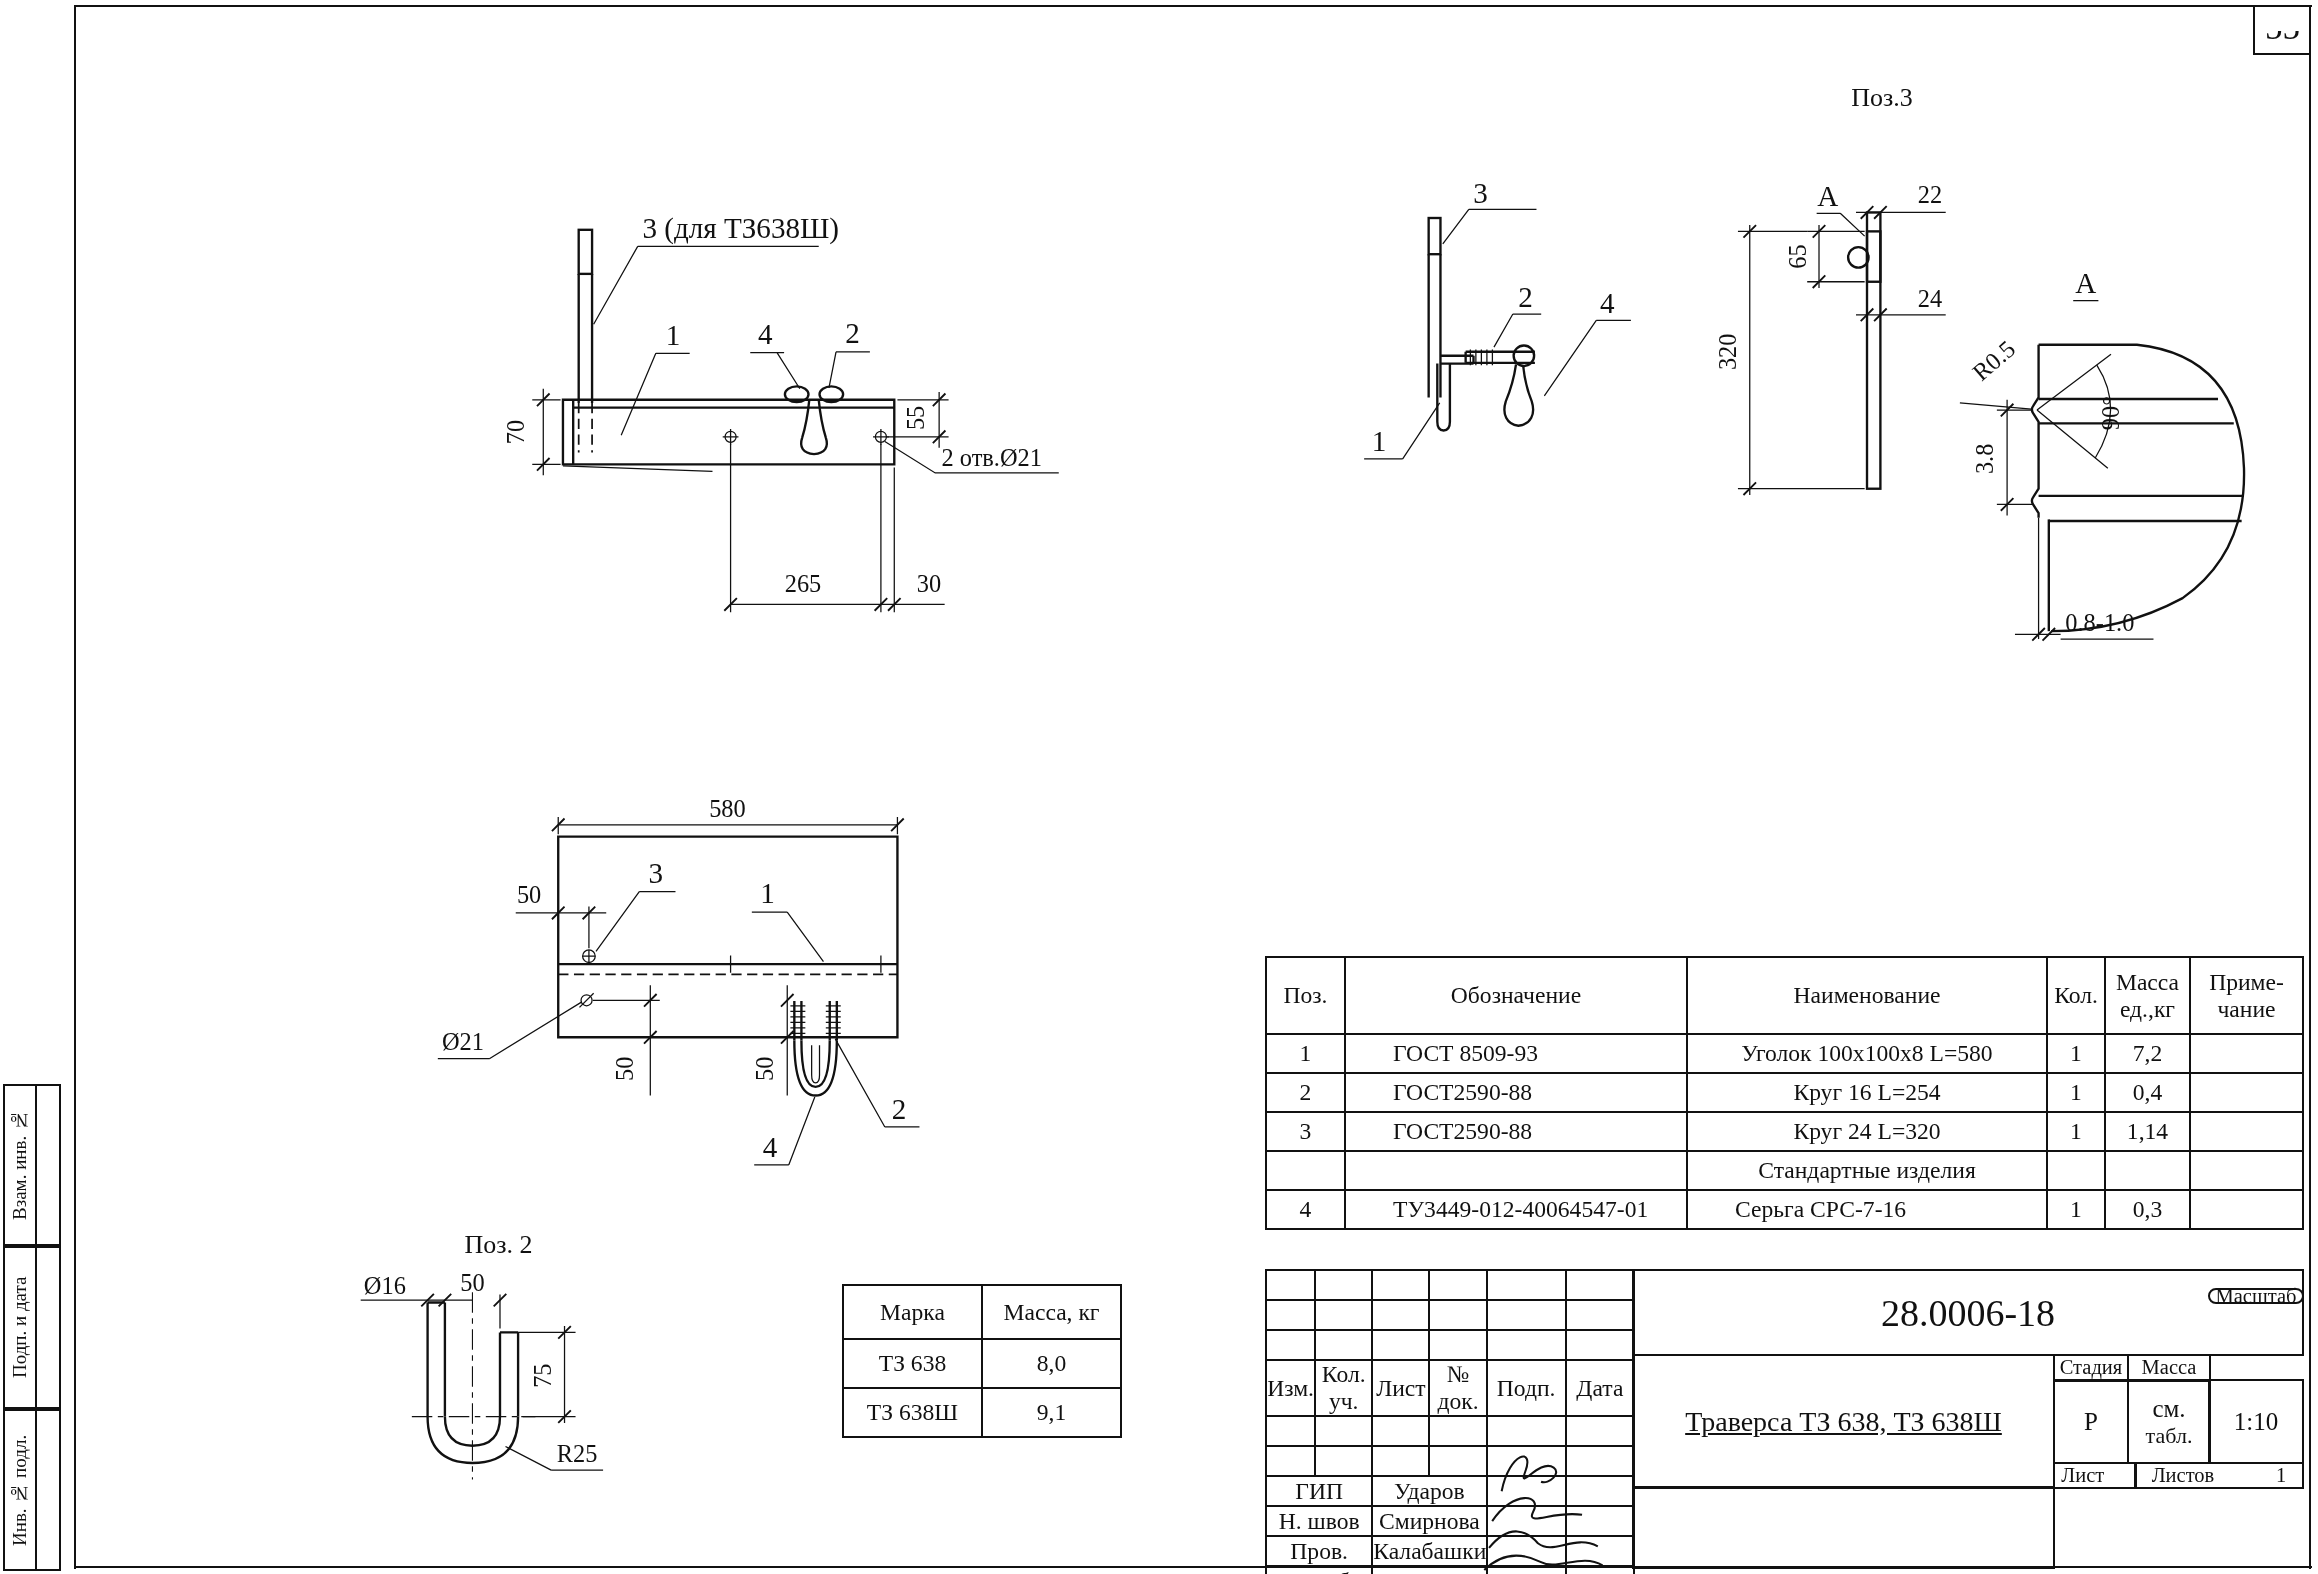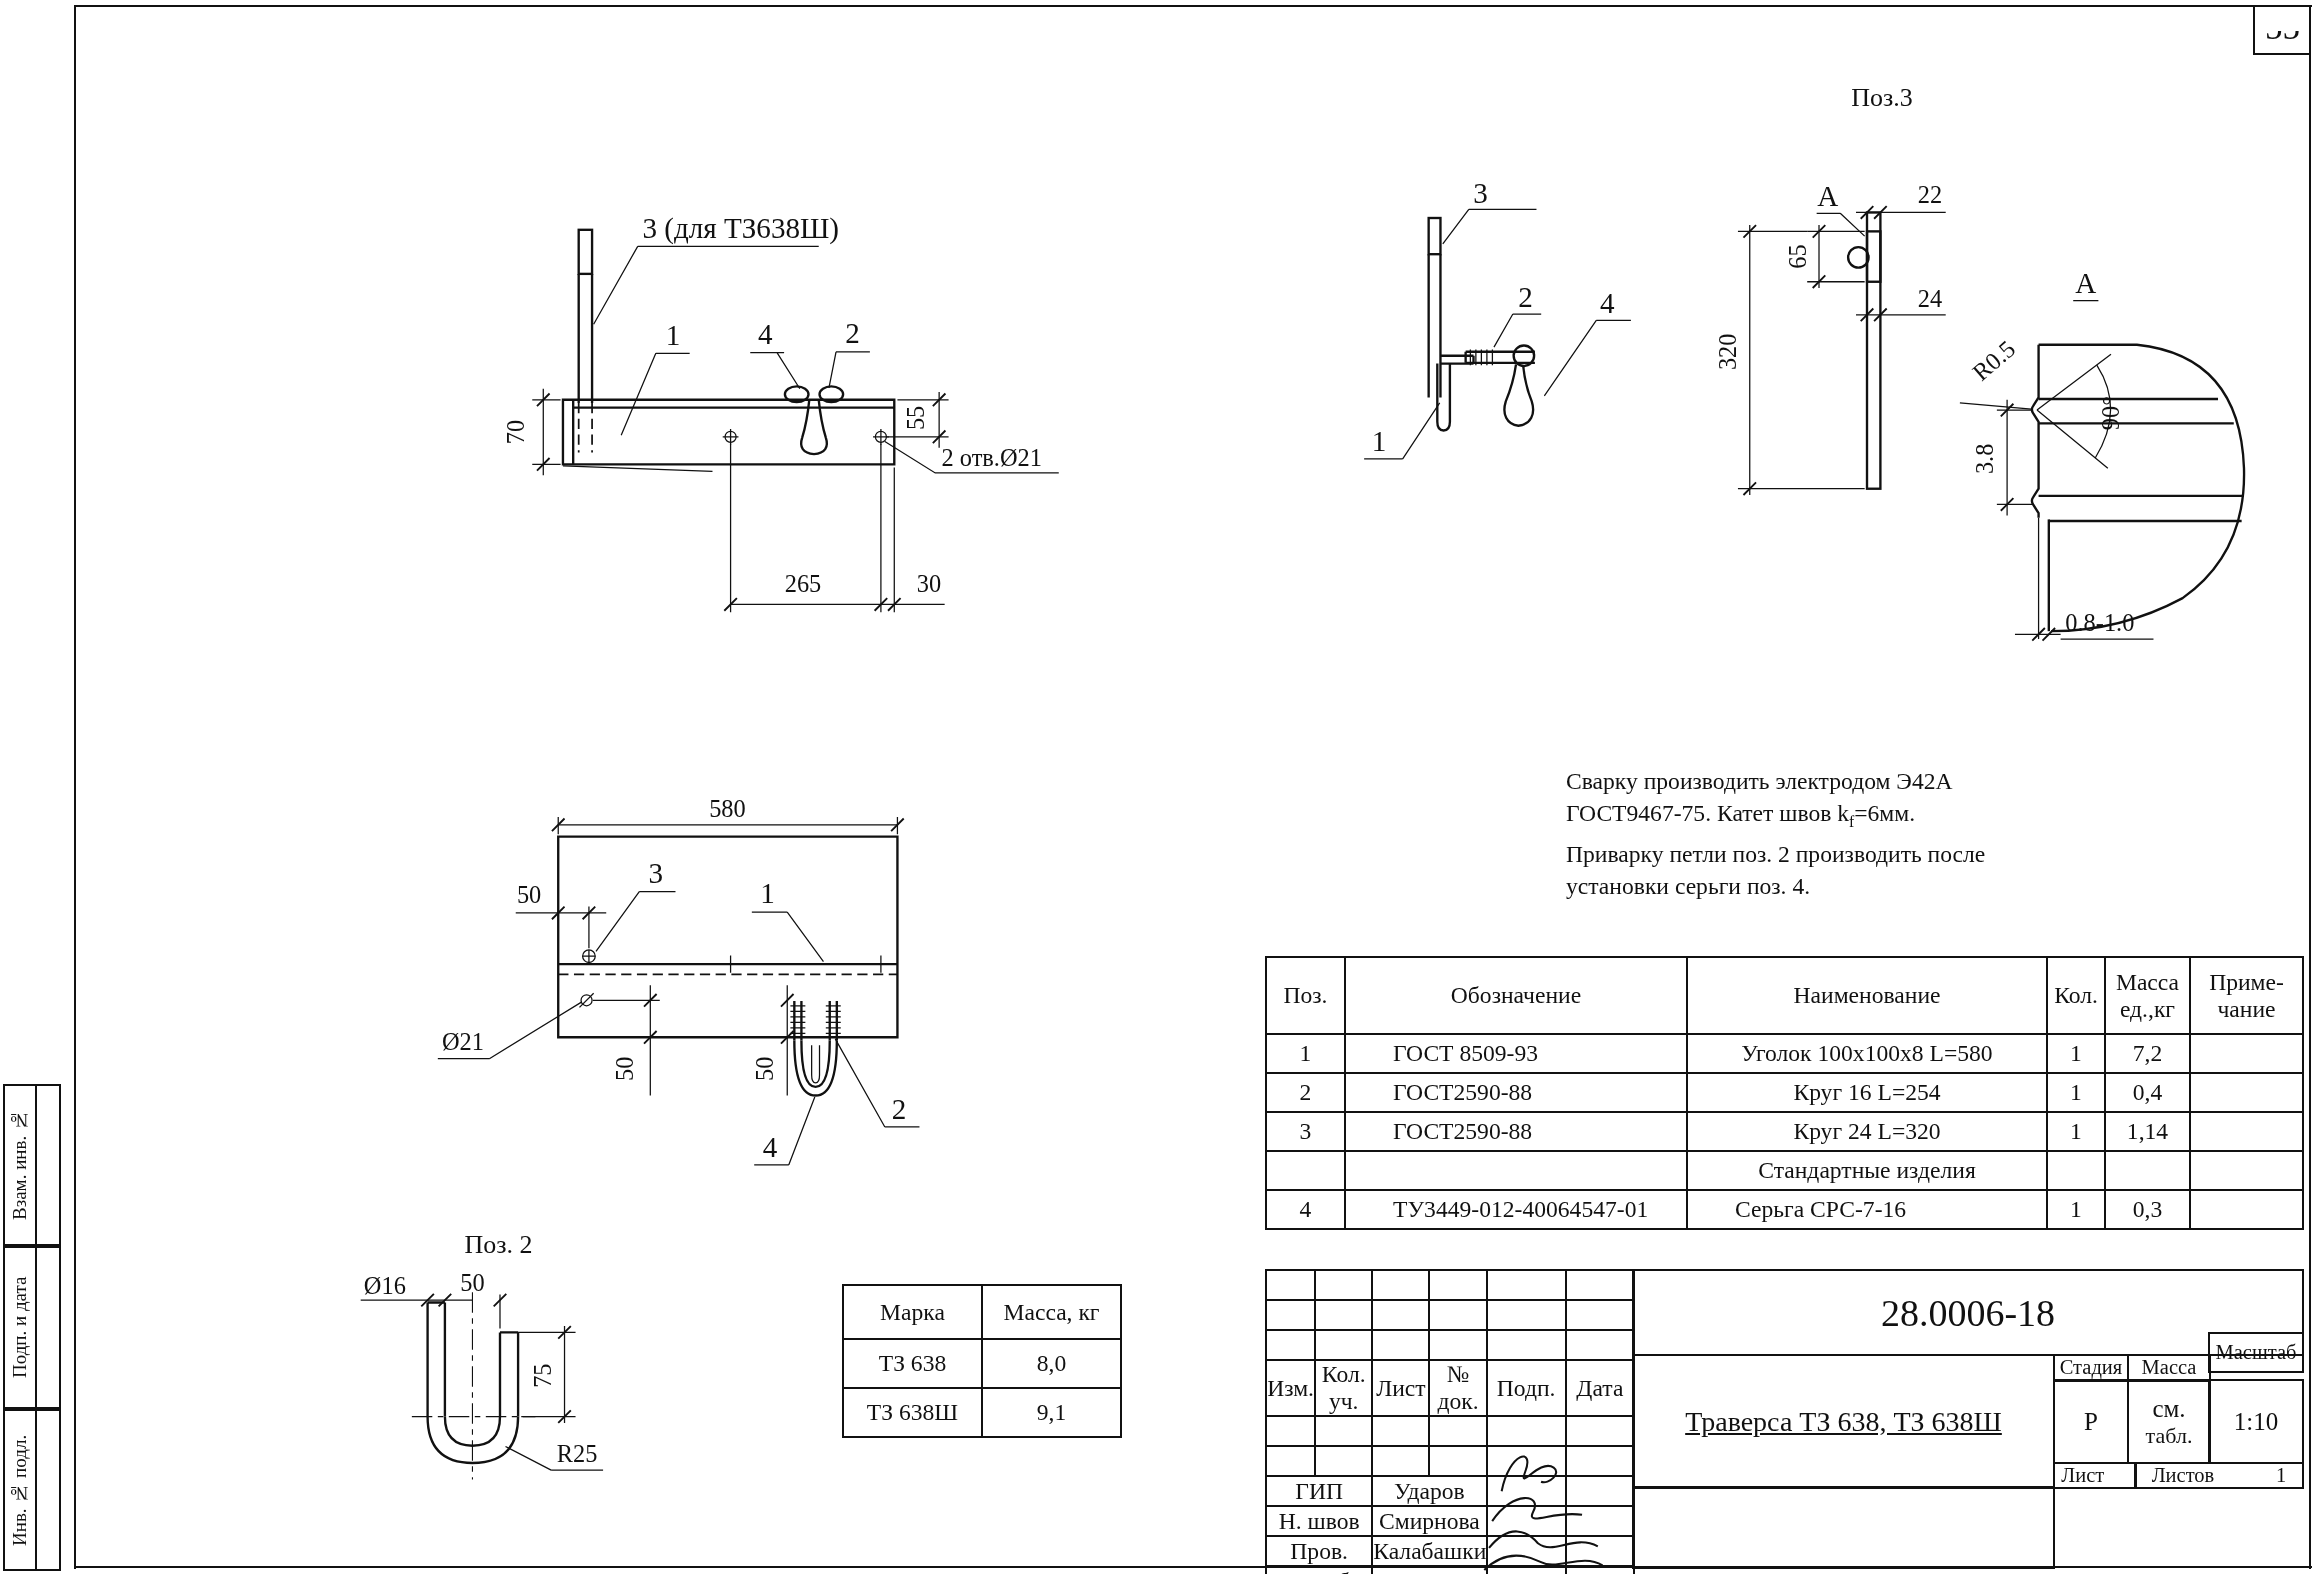--- a/index.html
+++ b/index.html
@@ -210,26 +210,20 @@
       M920,776 L936,760 M1111,776 L1127,760 M1128,776 L1144,760
       M2364,278 L2380,262 M2381,278 L2397,262 M2364,408 L2380,392 M2381,408 L2397,392
       M2303,302 L2319,286 M2303,366 L2319,350 M2215,302 L2231,286 M2215,629 L2231,613
       M2542,529 L2558,513 M2542,649 L2558,633 M2582,814 L2598,798 M2595,814 L2611,798
       M701,1056 L717,1040 M1132,1056 L1148,1040 M701,1168 L717,1152 M740,1168 L756,1152
       M818,1279 L834,1263 M818,1326 L834,1310 M992,1279 L1008,1263 M992,1326 L1008,1310
       M535,1660 L551,1644 M557,1660 L573,1644 M627,1660 L643,1644
       M709,1701 L725,1685 M709,1808 L725,1792"></path>
   </svg>
 
-  <div class="notes">
-    <div>Сварку производить электродом Э42А</div>
-    <div><span>ГОСТ9467-75. Катет швов k</span><sub style="font-size:15.7px;">f</sub><span>=6мм.</span></div>
-    <div>Приварку петли поз. 2 производить после</div>
-    <div>установки серьги поз. 4.</div>
-  </div>
 
   <table class="abs" style="left:1265px;top:956px;width:1037px;">
     <colgroup>
         <col style="width:79px">
         <col style="width:342px">
         <col style="width:360px">
         <col style="width:58px">
         <col style="width:85px">
         <col style="width:113px">
       </colgroup>
@@ -411,21 +405,21 @@
     <span style="font-size:28px;text-decoration:underline;">Траверса ТЗ 638, ТЗ 638Ш</span>
   </div>
   <div class="cell" style="left:1632px;top:1486px;width:423px;height:83px;"></div>
 
   <div class="cell" style="left:2053px;top:1354px;width:76px;height:27.5px;">
     <span style="font-size:20.5px;">Стадия</span>
   </div>
   <div class="cell" style="left:2127px;top:1354px;width:84px;height:27.5px;">
     <span style="font-size:20.5px;">Масса</span>
   </div>
-  <div class="cell" style="left:2208px;top:1332px;width:96px;height:41px;">
+  <div class="cell" style="left:2208px;top:1288px;width:96px;height:16px;border-radius:9px;">
     <span style="font-size:20.5px;">Масштаб</span>
   </div>
   <div class="cell" style="left:2053px;top:1379px;width:76px;height:85px;">
     <span style="font-size:25px;">Р</span>
   </div>
   <div class="cell" style="left:2127px;top:1379px;width:84px;height:85px;flex-direction:column;">
     <span style="font-size:25px;">см.</span>
     <span style="font-size:22px;">табл.</span>
   </div>
   <div class="cell" style="left:2208px;top:1379px;width:96px;height:85px;">

